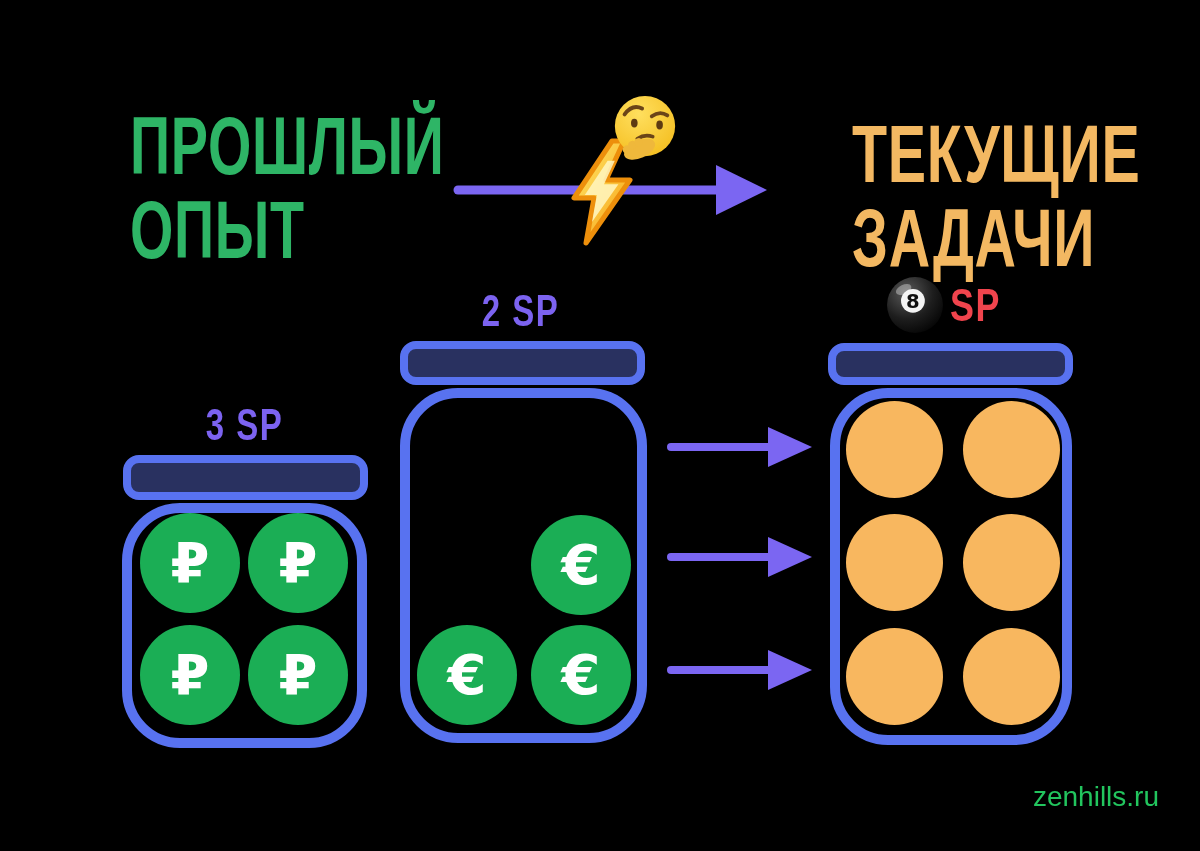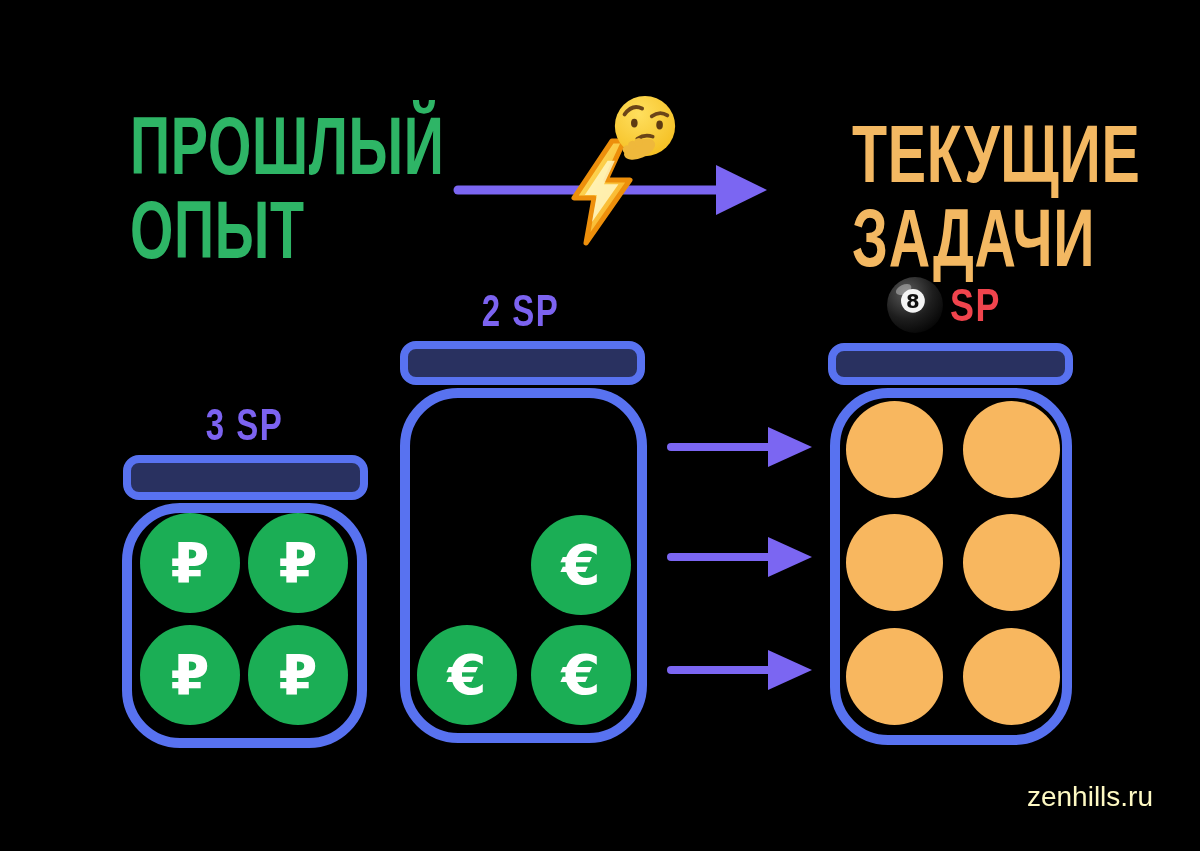--- a/index.html
+++ b/index.html
@@ -47,21 +47,21 @@
     display:flex;align-items:center;justify-content:center;
     font-family:"DejaVu Sans","Liberation Sans",sans-serif;
     font-size:56px;font-weight:bold;color:#FFFFFF;line-height:1;
   }
   .coin-green{background:#1BAE55;}
   .coin-orange{background:#F8B75F;width:97px;height:97px;}
   
   .flow-arrow{position:absolute;left:665px;}
   
   .watermark{
-    position:absolute;right:47px;top:781px;font-size:28px;color:#fef9c3;
+    position:absolute;right:41px;top:781px;font-size:28px;color:#22c55e;
   }
 </style>
 </head>
 <body>
 
 <div class="canvas">
 
   <div class="big-title title-left">
     <div>ПРОШЛЫЙ</div>
     <div>ОПЫТ</div>

